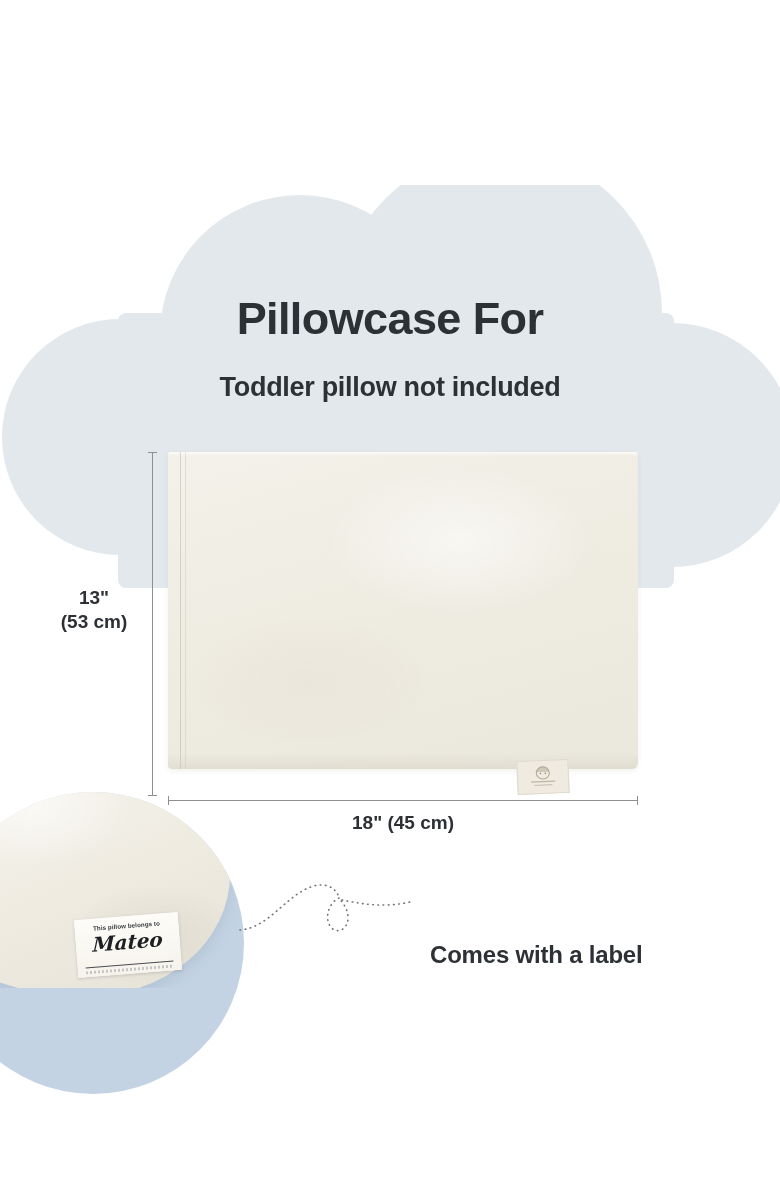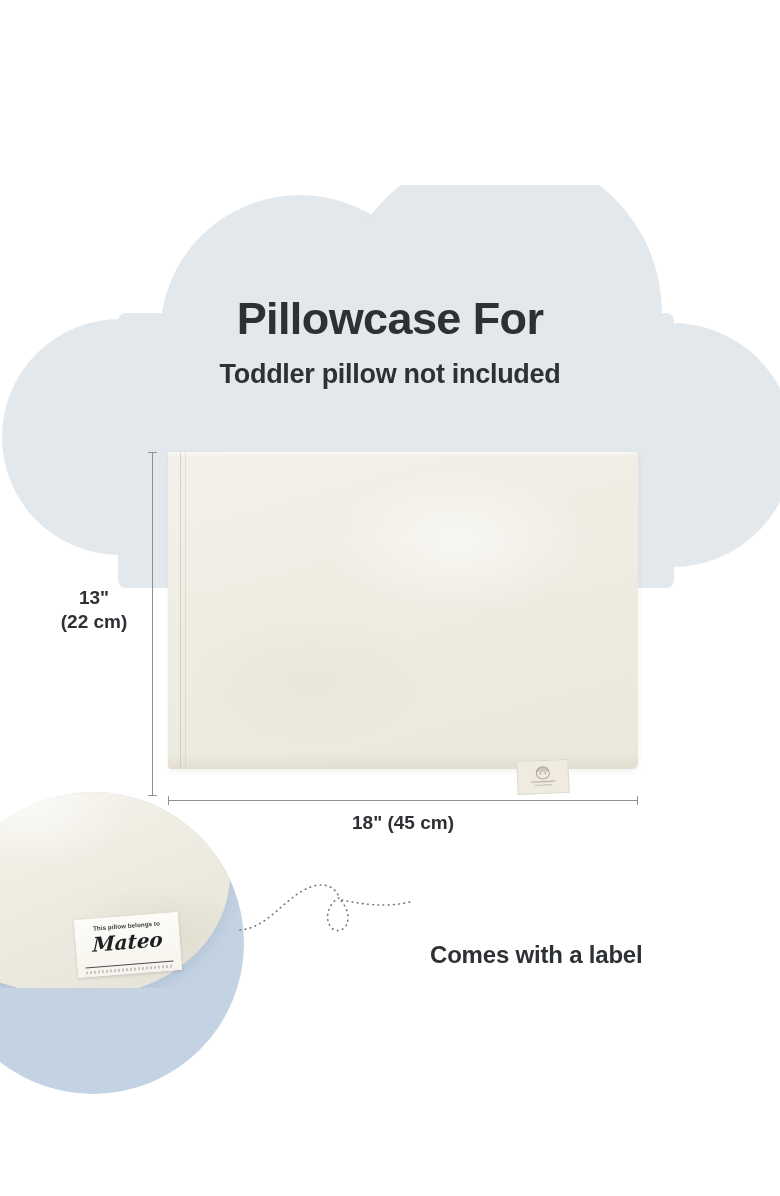--- a/index.html
+++ b/index.html
@@ -31,21 +31,21 @@
     z-index:4;
   }
   .title-line {
     font-size:45px;
     font-weight:bold;
     letter-spacing:-0.6px;
     line-height:54px;
     color:#2d3034;
   }
   .subtitle {
-    margin-top:13px;
+    margin-top:26px;
     font-size:27px;
     font-weight:bold;
     letter-spacing:-0.3px;
     color:#2d3034;
   }
 
   
   .pillowcase {
     position:absolute;
     left:168px; top:452px;
@@ -281,21 +281,21 @@
     </svg>
   </div>
 
   <div class="dim-v">
     <div class="cap t"></div>
     <div class="bar"></div>
     <div class="cap b"></div>
   </div>
   <div class="dim-label-v">
     <div>13"</div>
-    <div>(22 cm)</div>
+    <div>(53 cm)</div>
   </div>
 
   <div class="dim-h">
     <div class="cap l"></div>
     <div class="bar"></div>
     <div class="cap r"></div>
   </div>
   <div class="dim-label-h">18" (45 cm)</div>
 
   <div class="inset">

